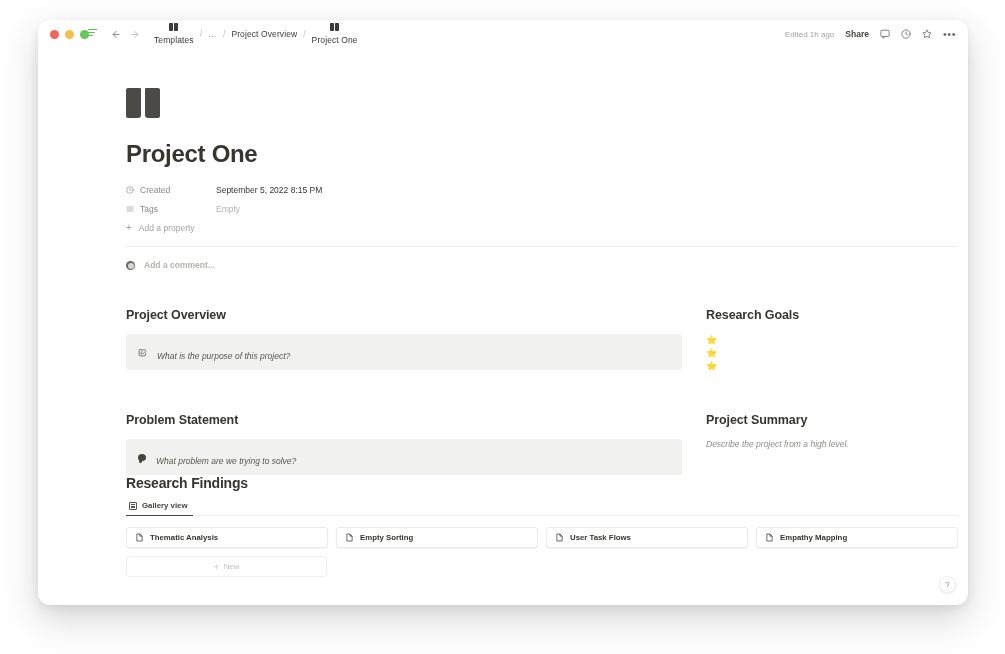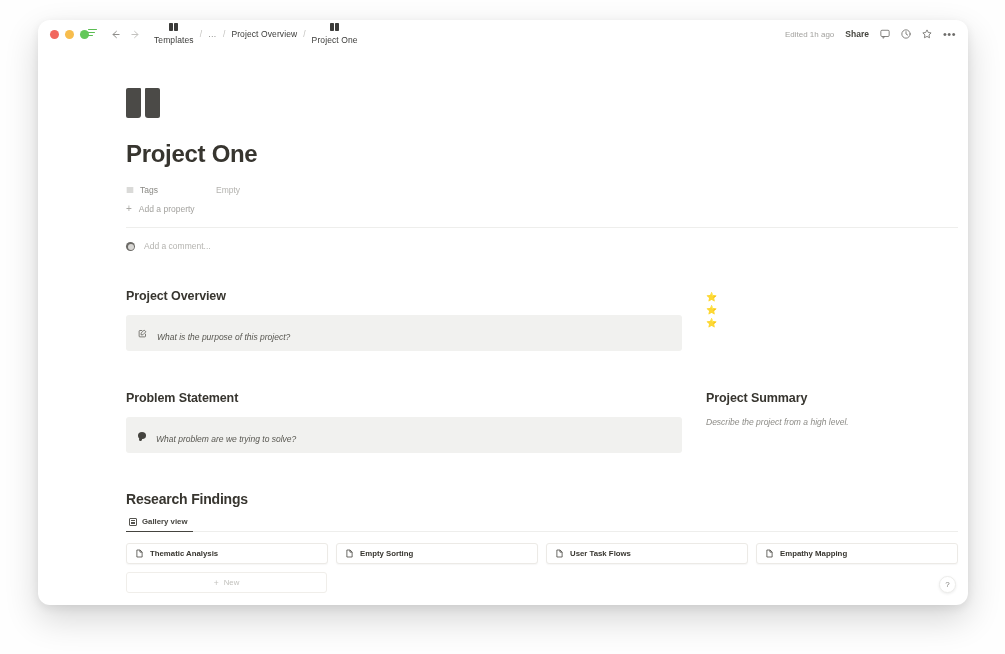--- a/index.html
+++ b/index.html
@@ -99,21 +99,21 @@
   .divider { height:1px; background:#eeeeec; margin: 9px 0 0 0; width: 832px; }
 
   .comment-row { display:flex; align-items:center; gap:9px; height: 30px; margin-top: 3px; }
   .avatar-ic {
     width:9px; height:9px; border-radius:50%; background:#6b6a66; position:relative;
   }
   .avatar-ic::after{
     content:""; position:absolute; left:1.5px; top:2px; width:6px; height:6px;
     border-radius:50%; background:#d8d7d4;
   }
-  .comment-ph { font-size:8.5px; color:#b4b3af; }
+  .comment-ph { font-size:8.5px; color:#b4b3af;font-weight:bold; }
 
   
   .cols { display:flex; margin-top: 28px; }
   .col-left { width: 556px; }
   .col-right { width: 276px; padding-left: 24px; }
 
   h2.sec {
     font-size: 12.5px; font-weight: 700; color:#37352f; letter-spacing:-0.1px;
     margin-bottom: 12px;
   }
@@ -135,21 +135,21 @@
     background:#45443f; border-radius:0 0 2px 2px; transform: rotate(12deg);
   }
 
   .goal-list { margin-top: 2px; }
   .goal-item { height: 13px; display:flex; align-items:center; }
   .star { font-size: 9px; line-height: 9px; color:#f5c33b; }
 
   .summary-text { font-size:8.5px; font-style: italic; color:#8d8c87; }
 
   
-  .findings { margin-top: 38px; }
+  .findings { }
   h2.sec-big { font-size: 14px; font-weight: 700; color:#37352f; margin-bottom: 10px; letter-spacing:-0.2px; }
 
   .view-tabs { position: relative; display:flex; align-items:flex-end; }
   .view-tab {
     display:flex; align-items:center; gap:5px;
     font-size:7.8px; color:#45443f; font-weight:600;
     padding: 0 5px 5px 3px;
     border-bottom: 1.4px solid #45443f;
   }
   .grid-ic { width:8px; height:8px; border:1px solid #55544f; border-radius:1px; position:relative; }
@@ -278,20 +278,32 @@
       <div class="content">
 
         <div class="page-emoji">
             <b></b>
             <i></i>
           </div>
 
         <h1 class="title">Project One</h1>
 
         <div class="props">
+          <div class="prop-row">
+            <div class="prop-label">
+              <span class="pic">
+                <svg width="8" height="8" viewBox="0 0 12 12" fill="none" stroke="#9b9a95" stroke-width="1.1" stroke-linecap="round">
+                    <circle cx="6" cy="6" r="5"></circle>
+                    <path d="M6 3.4V6l1.9 1.2"></path>
+                  </svg>
+              </span>
+              <span>Created</span>
+            </div>
+            <div class="prop-value">September 5, 2022 8:15 PM</div>
+          </div>
 
           <div class="prop-row">
             <div class="prop-label">
               <span class="pic">
                 <svg width="8" height="8" viewBox="0 0 12 12" fill="none" stroke="#9b9a95" stroke-width="1.1" stroke-linecap="round">
                     <path d="M1.6 3h8.8M1.6 6h8.8M1.6 9h8.8"></path>
                   </svg>
               </span>
               <span>Tags</span>
             </div>
@@ -318,20 +330,21 @@
               <span class="memo-ic">
                 <svg width="9" height="9" viewBox="0 0 12 12" fill="none" stroke="#55544f" stroke-width="1" stroke-linejoin="round">
                     <path d="M10 6.4v3.1a1 1 0 01-1 1H2.5a1 1 0 01-1-1V3a1 1 0 011-1h3.2"></path>
                     <path d="M8.2 1.4l2.3 2.3-4 4-2.4.1.1-2.4z"></path>
                   </svg>
               </span>
               <span class="ctext">What is the purpose of this project?</span>
             </div>
           </div>
           <div class="col-right">
+            <h2 class="sec">Research Goals</h2>
             <div class="goal-list">
               <div class="goal-item">
                   <span class="star">⭐</span>
                 </div>
               <div class="goal-item">
                   <span class="star">⭐</span>
                 </div>
               <div class="goal-item">
                   <span class="star">⭐</span>
                 </div>

